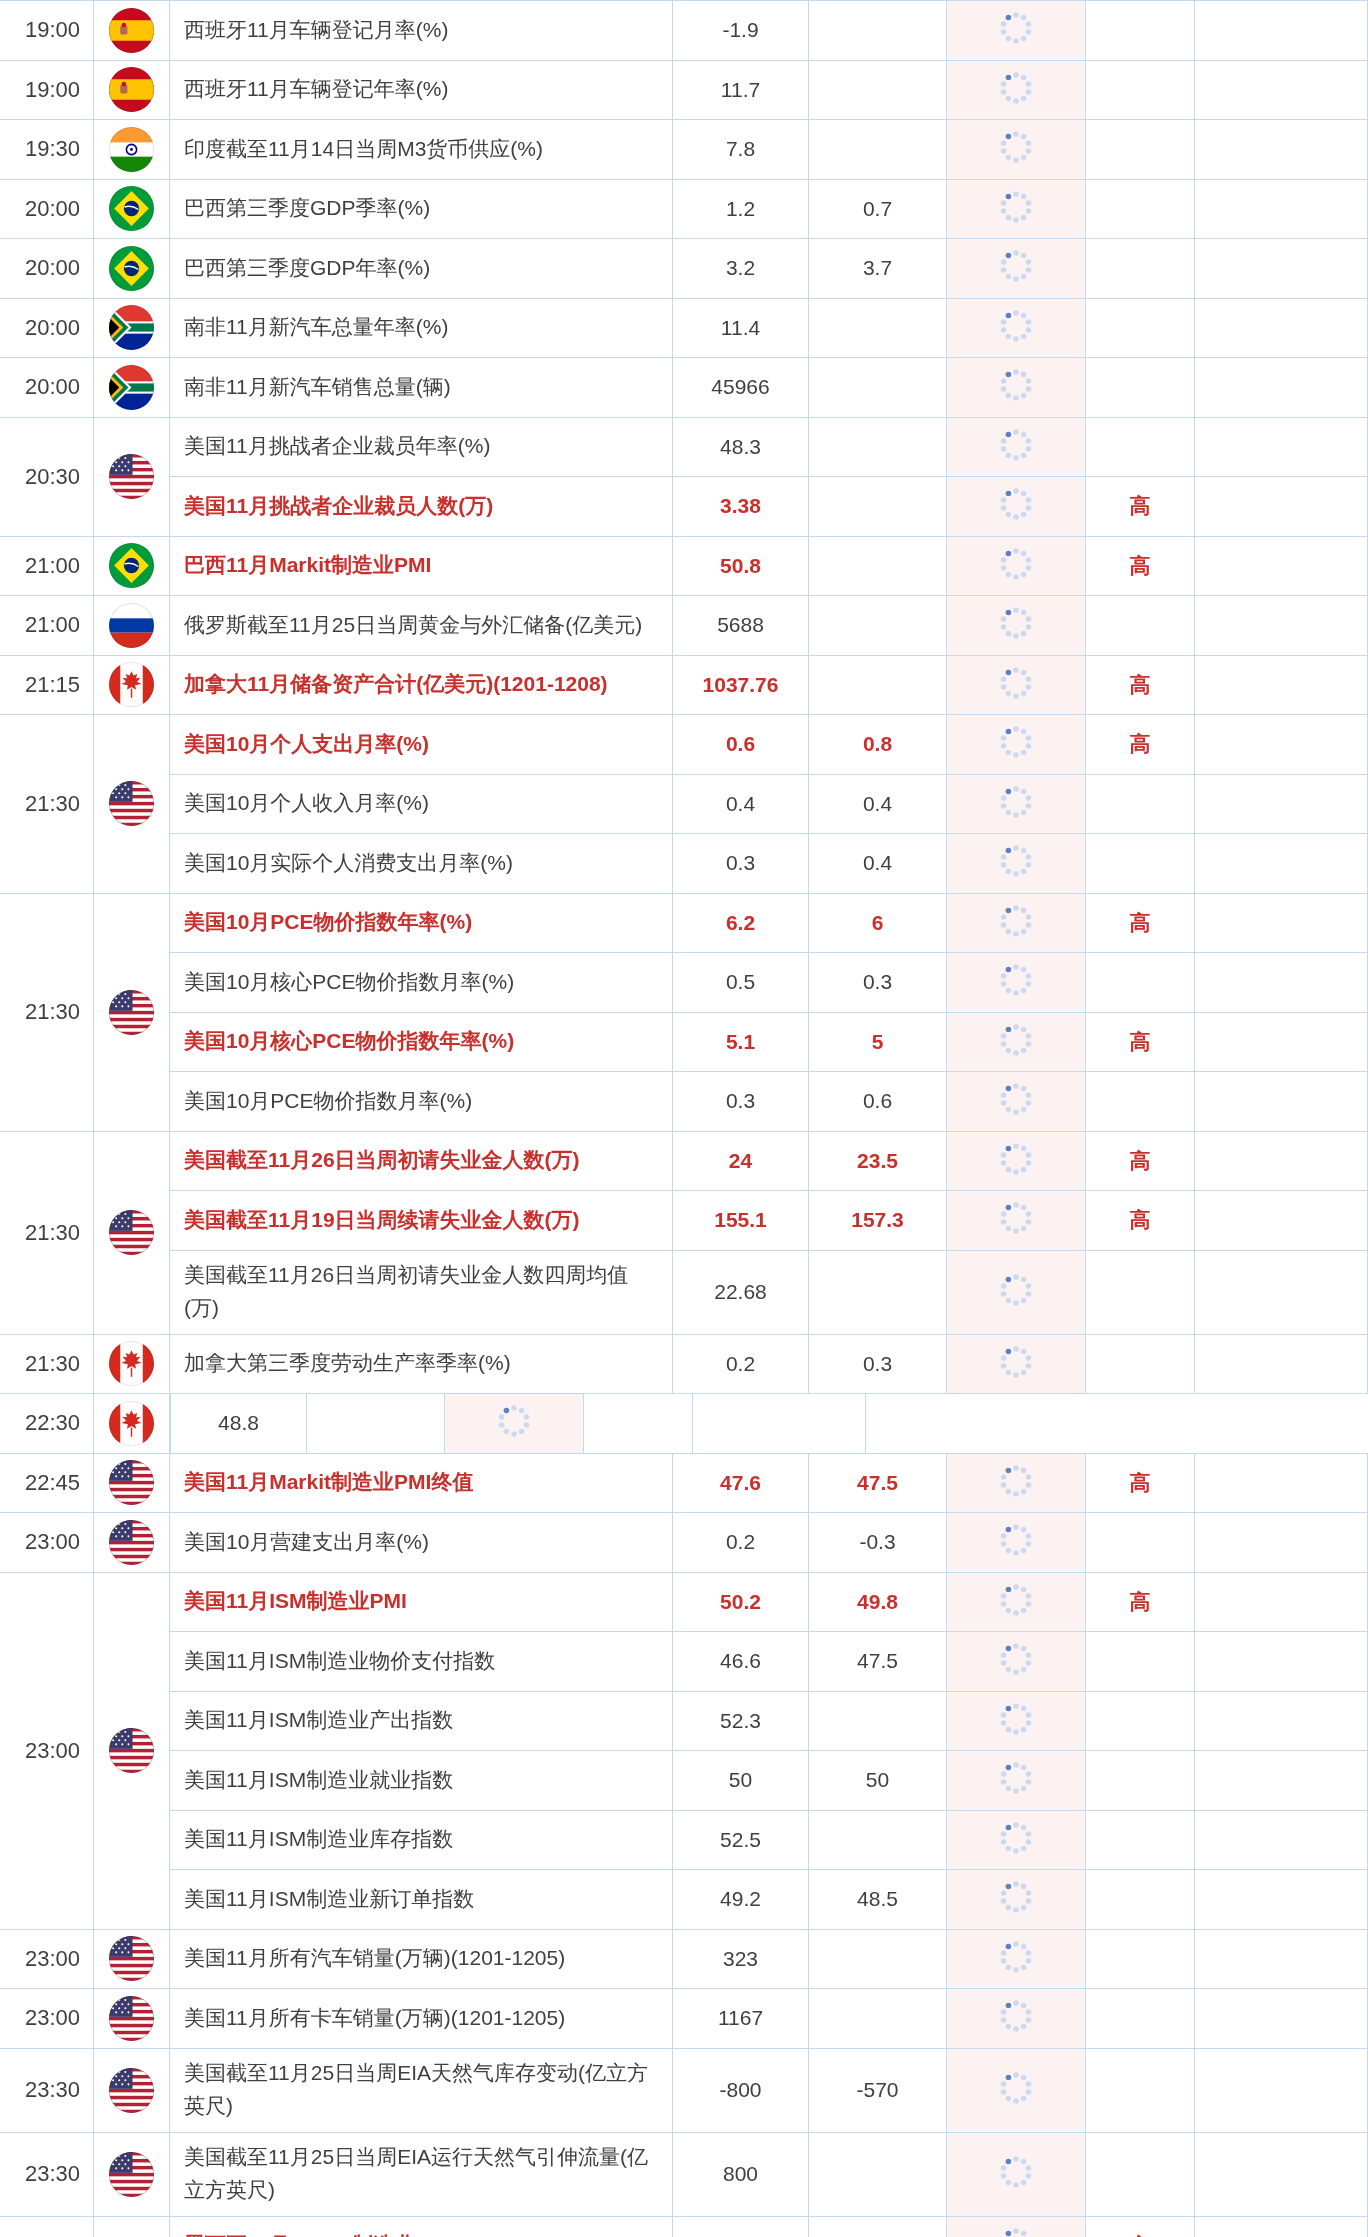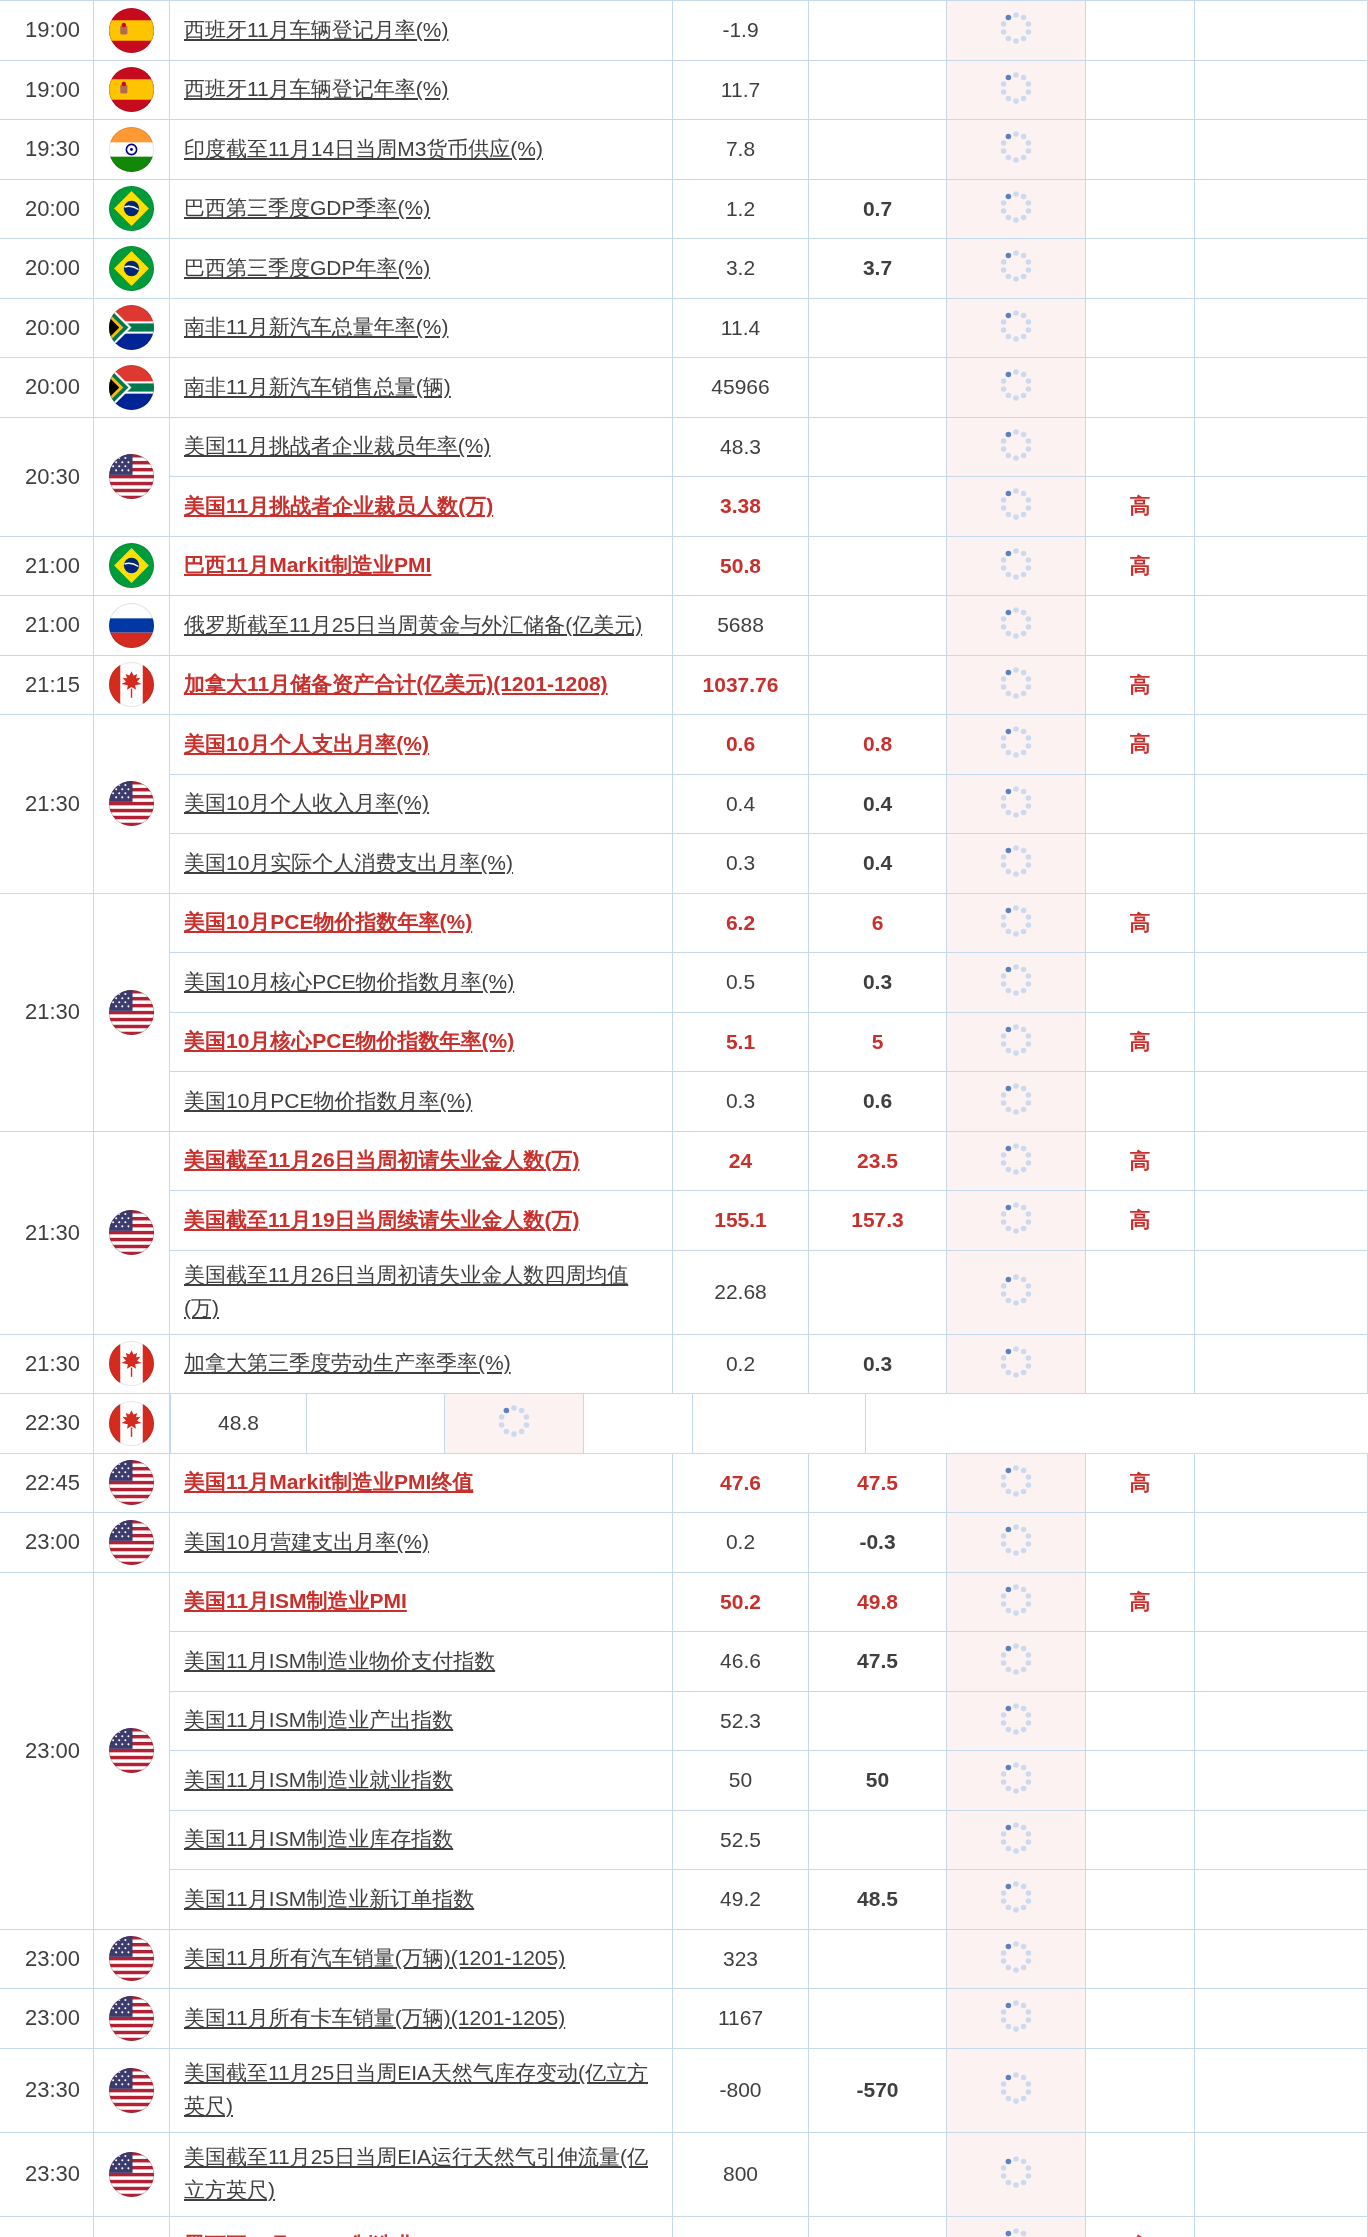--- a/index.html
+++ b/index.html
@@ -23,28 +23,28 @@
   .flag{
     width:76px;flex:none;display:flex;align-items:center;justify-content:center;
     border-left:1px solid var(--border);
   }
   .rows{flex:1;display:flex;flex-direction:column;border-left:1px solid var(--border);}
   .row{display:flex;align-items:stretch;min-height:58.5px;}
   .row.tall{min-height:83px;}
   .row + .row{border-top:1px solid var(--border);}
   .c-event{
     flex:1;display:flex;align-items:center;padding:6px 14px;box-sizing:border-box;
-    font-size:21px;color:var(--text);line-height:1.55;text-decoration:underline;
+    font-size:21px;color:var(--text);line-height:1.55;
   }
   .c-actual,.c-forecast{
     flex:none;display:flex;align-items:center;justify-content:center;
     border-left:1px solid var(--border);font-size:21px;color:var(--text);
   }
   .c-actual{width:136px;}
-  .c-forecast{width:138px;font-weight:bold;}
+  .c-forecast{width:138px;}
   .c-spin{
     width:139px;flex:none;display:flex;align-items:center;justify-content:center;
     border-left:1px solid var(--border);background:var(--pink);
   }
   .c-imp{
     width:109px;flex:none;display:flex;align-items:center;justify-content:center;
     border-left:1px solid var(--border);font-size:21px;font-weight:700;color:var(--red);
   }
   .c-rest{width:174px;flex:none;border-left:1px solid var(--border);border-right:1px solid var(--border);}
   .row.high .c-event,.row.high .c-actual,.row.high .c-forecast{color:var(--red);font-weight:700;}

